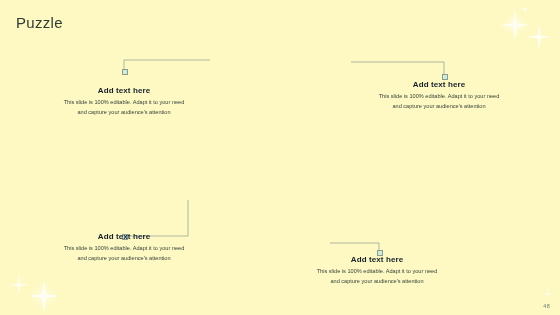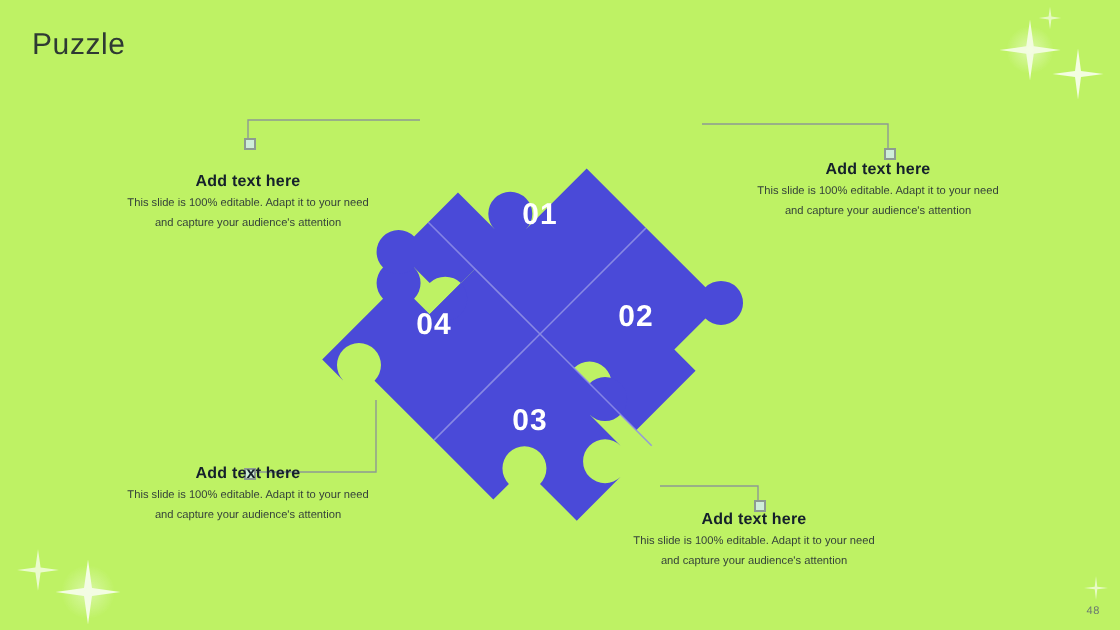--- a/index.html
+++ b/index.html
@@ -10,21 +10,21 @@
     width: 560px;
     height: 315px;
     background: #cfeed8;
     font-family: "Liberation Sans", sans-serif;
     overflow: hidden;
     position: relative;
   }
   .slide {
     position: absolute;
     inset: 0;
-    background: #bef264;
+    background: #fef9c3;
   }
 
   
   .sparkle-layer {
     position: absolute;
     inset: 0;
     pointer-events: none;
   }
   .sparkle {
     position: absolute;
@@ -160,94 +160,20 @@
     <path d="M188 200 L188 236 L124 236" stroke="#8d9b92" stroke-width="0.7" fill="none"></path>
 
     <path d="M330 243 L379 243 L379 250" stroke="#8d9b92" stroke-width="0.7" fill="none"></path>
   </svg>
 
   <div class="marker" style="left:122px; top:69px;"></div>
   <div class="marker" style="left:442px; top:74px;"></div>
   <div class="marker" style="left:122px; top:234px;"></div>
   <div class="marker" style="left:377px; top:250px;"></div>
 
-  <div class="puzzle-wrap">
-    <svg width="220" height="235" viewBox="0 0 220 235">
-
-      <g transform="rotate(45 110 117)">
-
-        <g>
-          <path d="M110 42
-                   L152 42
-                   a11 11 0 1 1 11 11
-                   L163 75
-                   L178 75
-                   L178 117
-                   L156 117
-                   a11 11 0 1 0 -11 11
-                   L145 117
-                   L110 117
-                   Z" fill="#4a4ad8"></path>
-        </g>
-
-        <g>
-          <path d="M110 117
-                   L145 117
-                   a11 11 0 1 1 11 11
-                   L178 128
-                   a11 11 0 1 0 11 11
-                   L189 170
-                   L163 170
-                   a11 11 0 1 0 -11 11
-                   L152 192
-                   L110 192
-                   Z" fill="#4a4ad8"></path>
-        </g>
-
-        <g>
-          <path d="M110 117
-                   L110 192
-                   L68 192
-                   a11 11 0 1 0 -11 11
-                   L57 203
-                   L42 203
-                   L42 160
-                   a11 11 0 1 1 11 -11
-                   L64 149
-                   L64 117
-                   Z" fill="#4a4ad8"></path>
-        </g>
-
-        <g>
-          <path d="M110 117
-                   L64 117
-                   L64 149
-                   a11 11 0 1 0 -11 -11
-                   L42 138
-                   a11 11 0 1 1 -11 -11
-                   L31 96
-                   L57 96
-                   a11 11 0 1 1 11 -11
-                   L68 42
-                   L110 42
-                   Z" fill="#4a4ad8"></path>
-        </g>
-
-        <g stroke="#8f8fe8" stroke-width="0.8" fill="none" opacity="0.85">
-          <path d="M110 42 L110 117 L110 192"></path>
-          <path d="M31 117 L110 117 L189 117"></path>
-        </g>
-      </g>
-
-      <text class="piece-label" x="110" y="62" text-anchor="middle">01</text>
-      <text class="piece-label" x="158" y="113" text-anchor="middle">02</text>
-      <text class="piece-label" x="105" y="165" text-anchor="middle">03</text>
-      <text class="piece-label" x="57" y="117" text-anchor="middle">04</text>
-    </svg>
-  </div>
 
   <div class="callout callout-tl">
     <p class="heading">Add text here</p>
     <p class="body">This slide is 100% editable. Adapt it to your need and capture your audience's attention</p>
   </div>
 
   <div class="callout callout-tr">
     <p class="heading">Add text here</p>
     <p class="body">This slide is 100% editable. Adapt it to your need and capture your audience's attention</p>
   </div>

